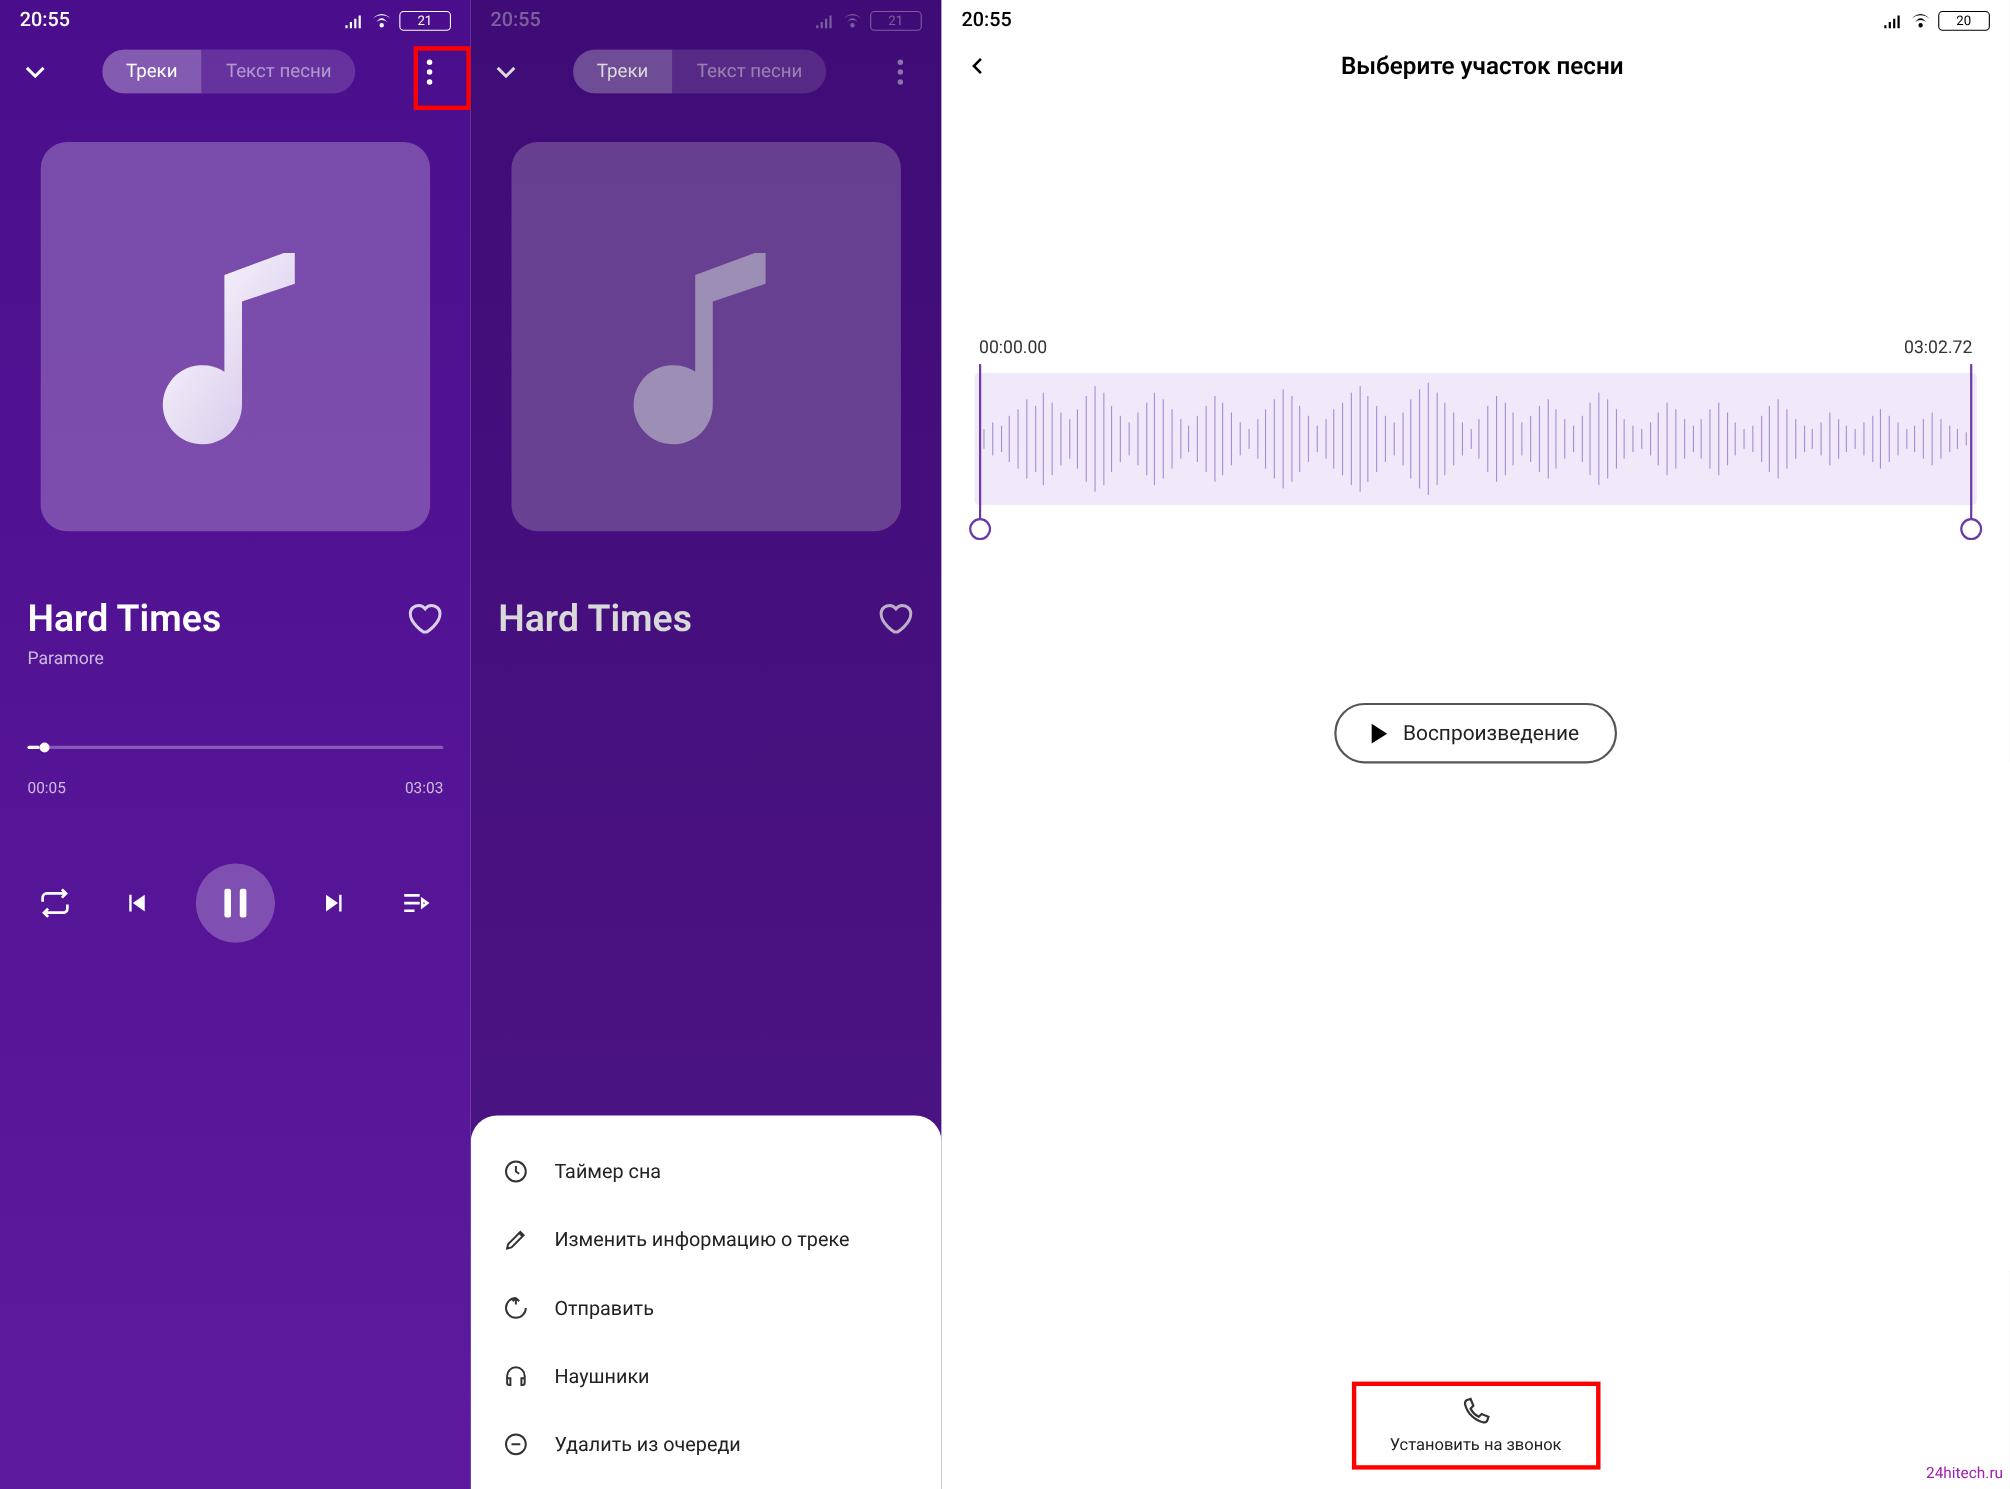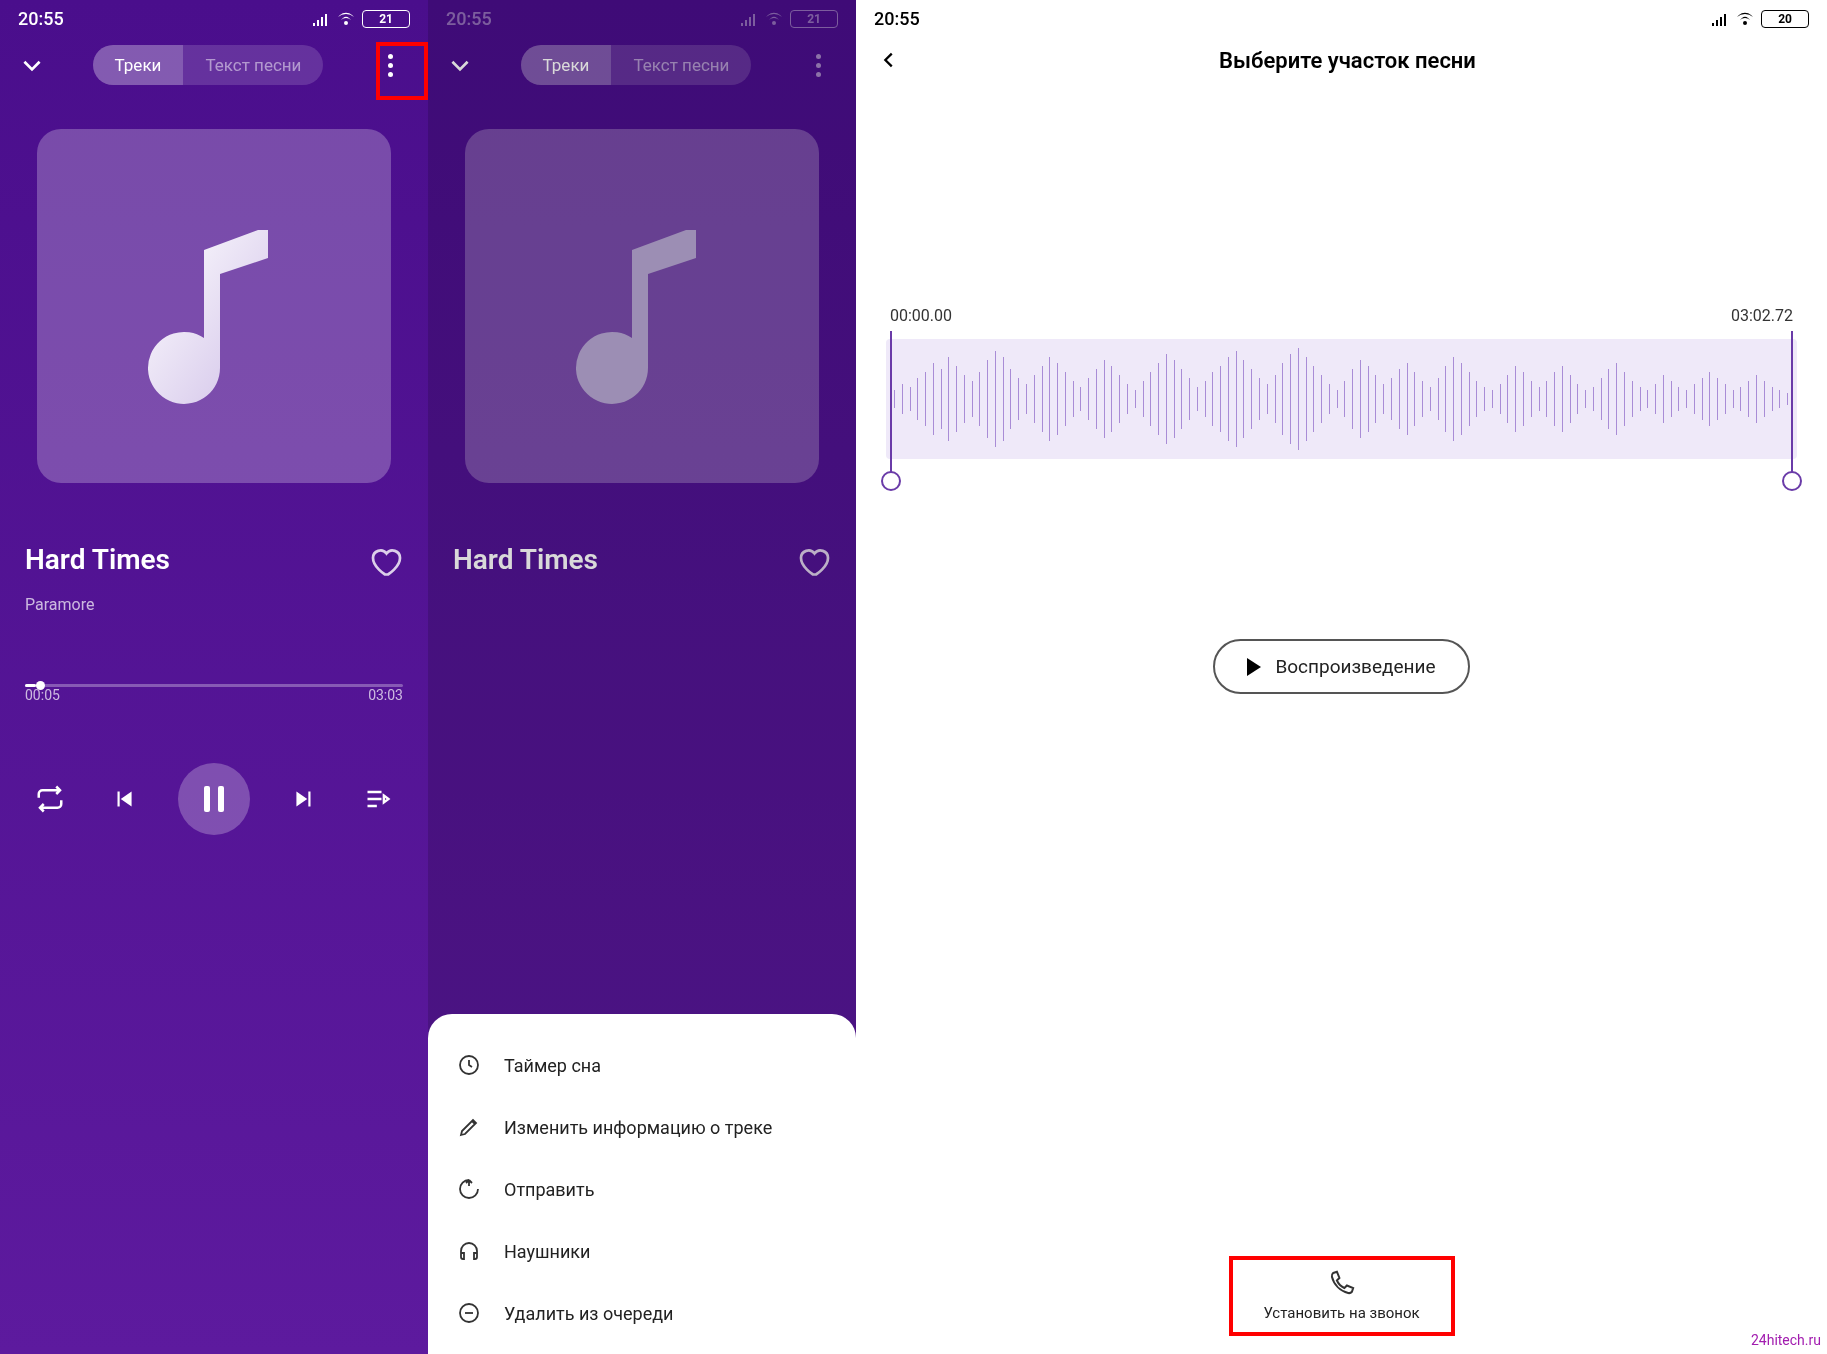--- a/index.html
+++ b/index.html
@@ -3,41 +3,41 @@
 <meta charset="utf-8">
 <style>
 *{margin:0;padding:0;box-sizing:border-box;font-family:-apple-system,BlinkMacSystemFont,"Segoe UI",Roboto,sans-serif}
 body{background:#f0f0f0;display:flex;width:1827px;height:1354px}
 .panel{position:relative;height:1354px;overflow:hidden}
 .p1,.p2{flex:0 0 428px;background:linear-gradient(180deg,#4a0e8c 0%,#5d1a9e 100%)}
 .p3{flex:1;background:#fff}
 .statusbar{display:flex;justify-content:space-between;align-items:center;padding:8px 18px;color:#fff;font-size:18px;font-weight:500}
 .p3 .statusbar{color:#000}
 .status-icons{display:flex;align-items:center;gap:6px}
-.battery{border:1.5px solid currentColor;border-radius:4px;padding:1px 16px;font-size:12px;font-weight:700}
+.battery{border:1.5px solid currentColor;border-radius:4px;padding:1px 16px;font-size:12px;font-weight:400}
 .topbar{display:flex;align-items:center;padding:8px 18px 14px;gap:28px}
 .chev-down{width:28px;height:28px;display:flex;align-items:center;justify-content:center;color:#fff}
 .tabpill{display:flex;background:rgba(255,255,255,0.15);border-radius:24px;overflow:hidden;margin:0 auto}
 .tab{padding:10px 22px;font-size:17px;color:rgba(255,255,255,0.5)}
 .tab.active{background:rgba(255,255,255,0.2);color:#fff}
 .more-btn{width:40px;height:40px;display:flex;flex-direction:column;align-items:center;justify-content:center;gap:4px}
 .more-btn span{width:5px;height:5px;background:#fff;border-radius:50%}
 .highlight-red{border:4px solid #f00;position:absolute}
 .hl1{top:42px;right:0px;width:52px;height:58px}
 .album-art{margin:30px auto 0;width:354px;height:354px;background:rgba(255,255,255,0.25);border-radius:24px;display:flex;align-items:center;justify-content:center}
 .album-art svg{width:200px;height:200px}
 .track-info{padding:60px 25px 0;display:flex;justify-content:space-between;align-items:flex-start}
-.track-title{color:#fff;font-size:28px;font-weight:600;margin-bottom:19px}
+.track-title{color:#fff;font-size:34px;font-weight:600;margin-bottom:6px}
 .track-artist{color:rgba(255,255,255,0.7);font-size:16px}
 .heart{width:36px;height:36px;color:rgba(255,255,255,0.8)}
 .progress{padding:70px 25px 0}
 .progress-bar{height:3px;background:rgba(255,255,255,0.3);position:relative;border-radius:2px}
 .progress-fill{height:3px;background:#fff;width:3%;border-radius:2px}
 .progress-dot{position:absolute;left:3%;top:-3px;width:9px;height:9px;background:#fff;border-radius:50%}
-.progress-times{display:flex;justify-content:space-between;margin-top:0;color:rgba(255,255,255,0.7);font-size:14px}
+.progress-times{display:flex;justify-content:space-between;margin-top:28px;color:rgba(255,255,255,0.7);font-size:14px}
 .controls{display:flex;align-items:center;justify-content:space-between;padding:60px 30px 0}
 .ctrl-btn{width:40px;height:40px;display:flex;align-items:center;justify-content:center;color:#fff}
 .pause-btn{width:72px;height:72px;background:rgba(255,255,255,0.25);border-radius:50%;display:flex;align-items:center;justify-content:center}
 .pause-bars{display:flex;gap:8px}
 .pause-bars span{width:6px;height:26px;background:#fff;border-radius:2px}
 
 .p2-overlay{position:absolute;inset:0;background:rgba(0,0,0,0.15)}
 .menu-sheet{position:absolute;bottom:0;left:0;right:0;background:#fff;border-radius:24px 24px 0 0;padding:20px 0 10px}
 .menu-item{display:flex;align-items:center;gap:22px;padding:18px 28px}
 .menu-icon{width:26px;height:26px;display:flex;align-items:center;justify-content:center;color:#333}

